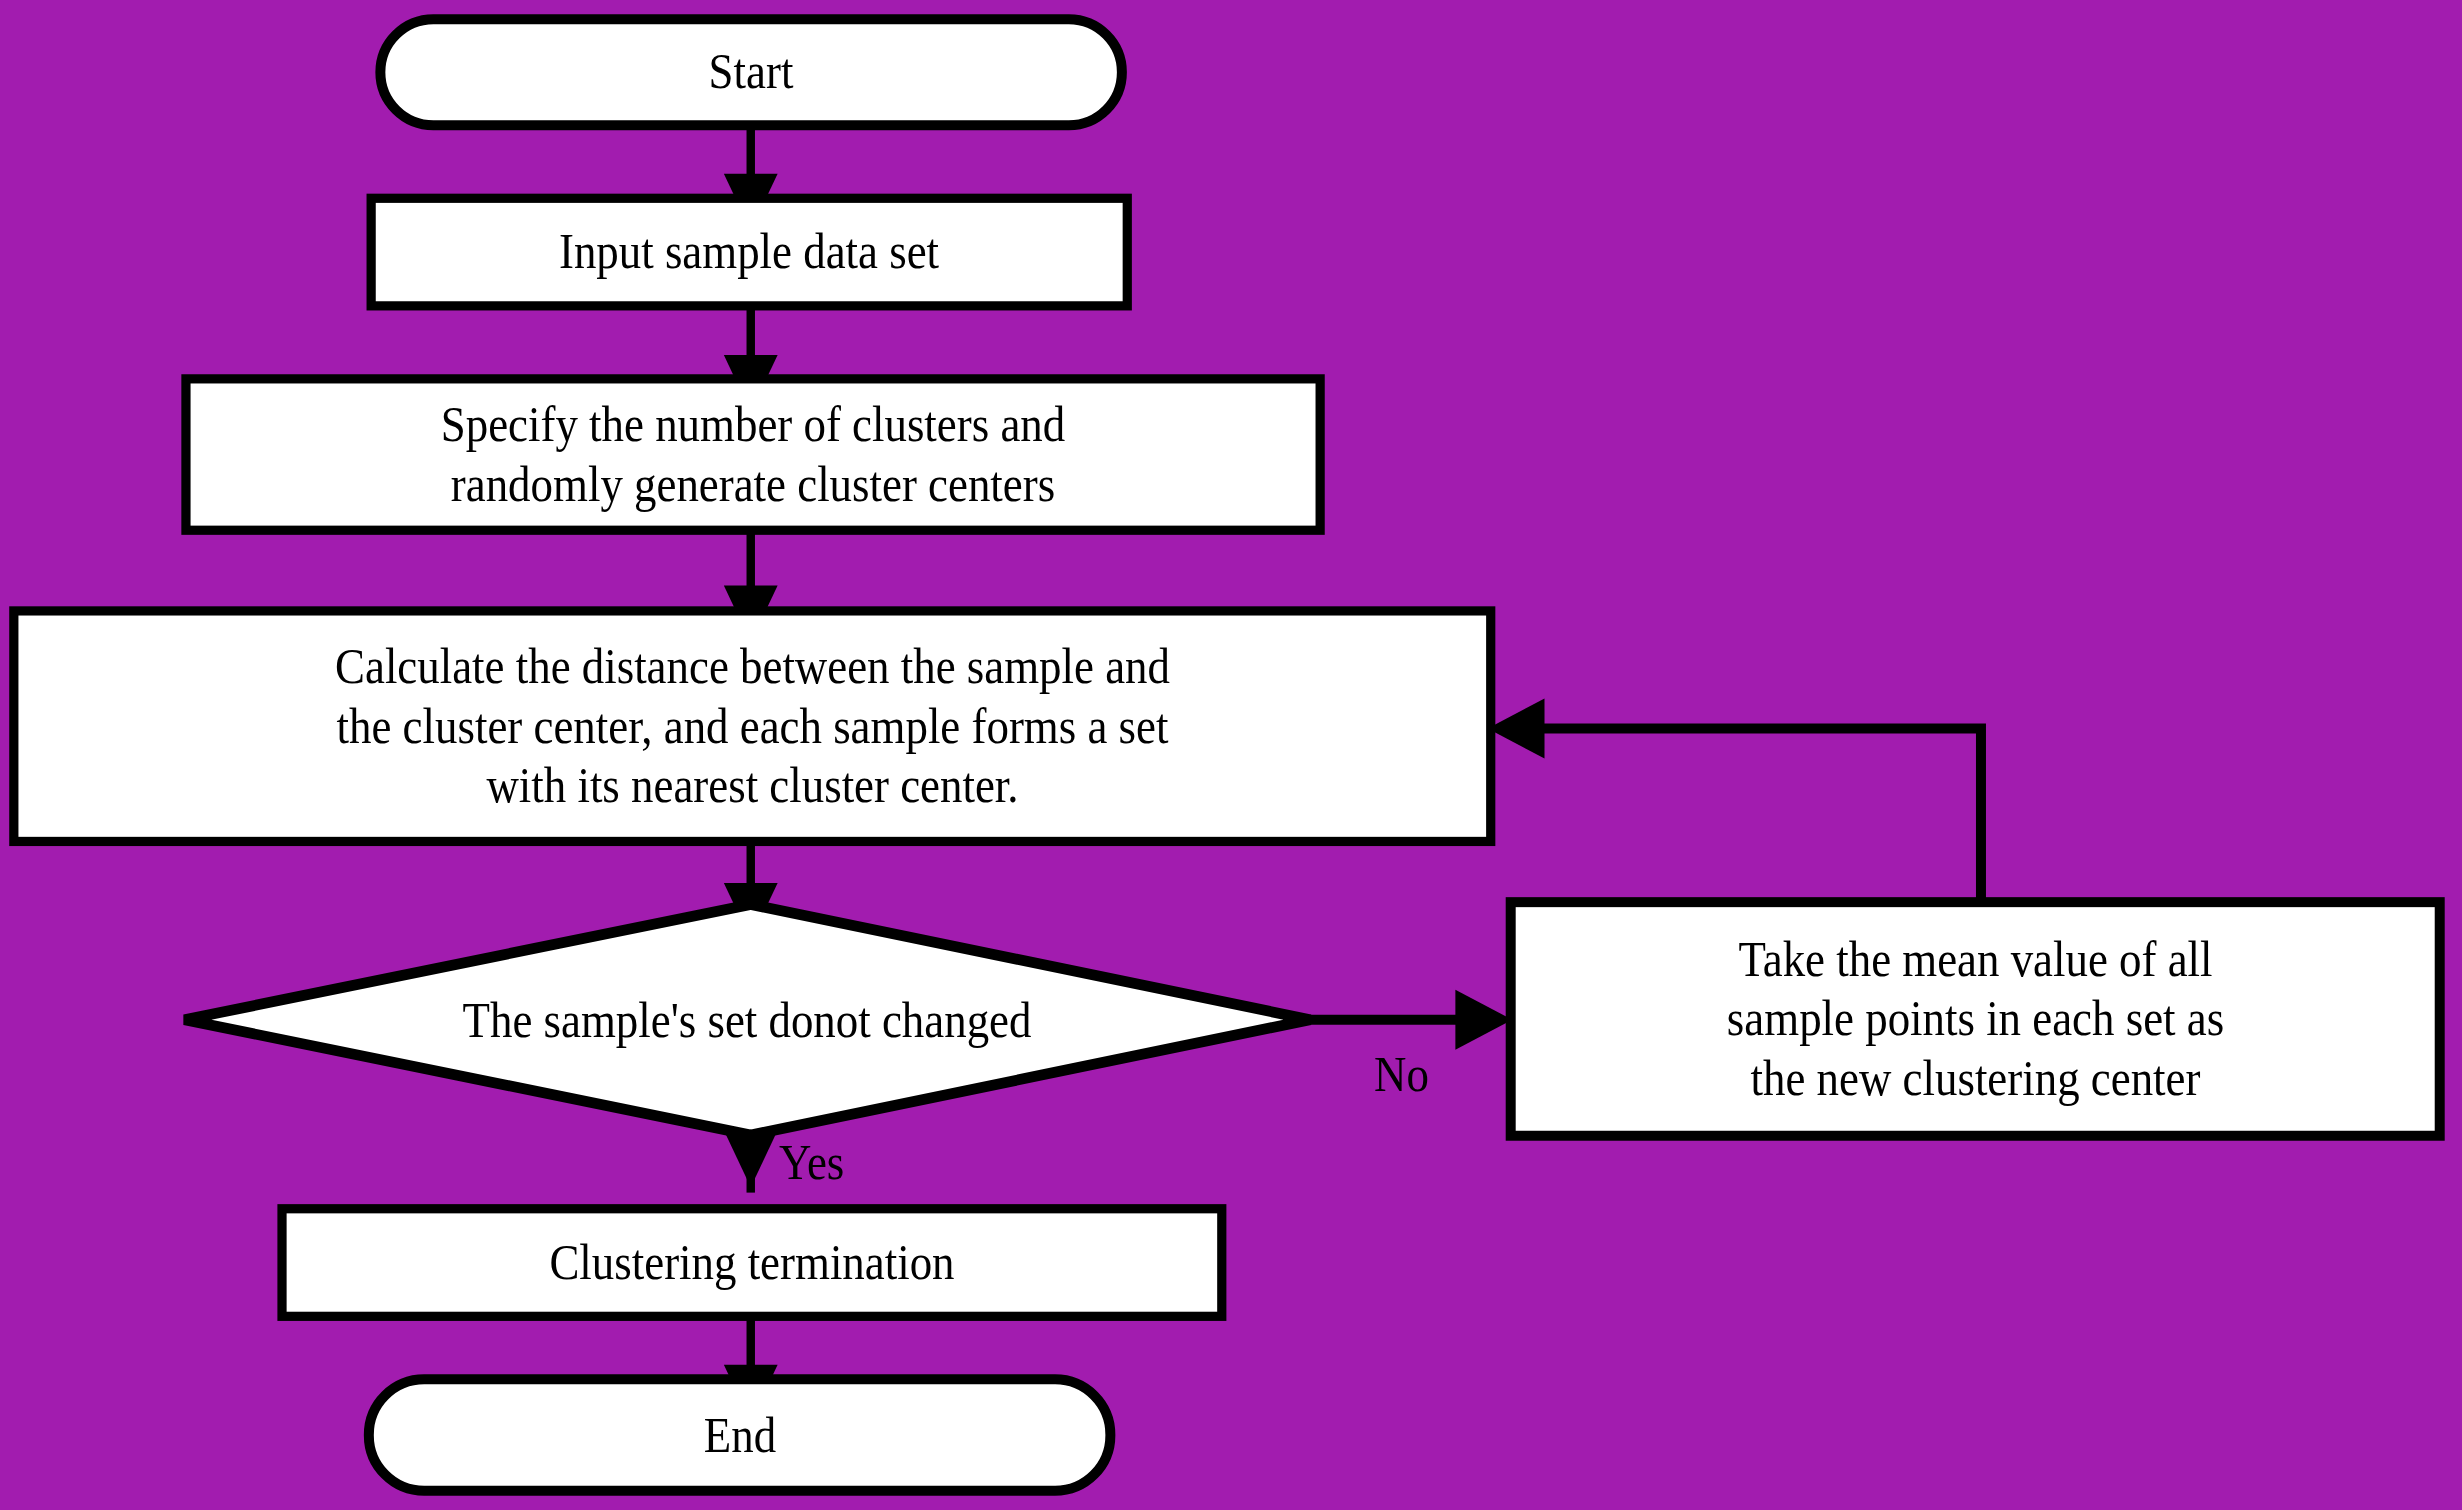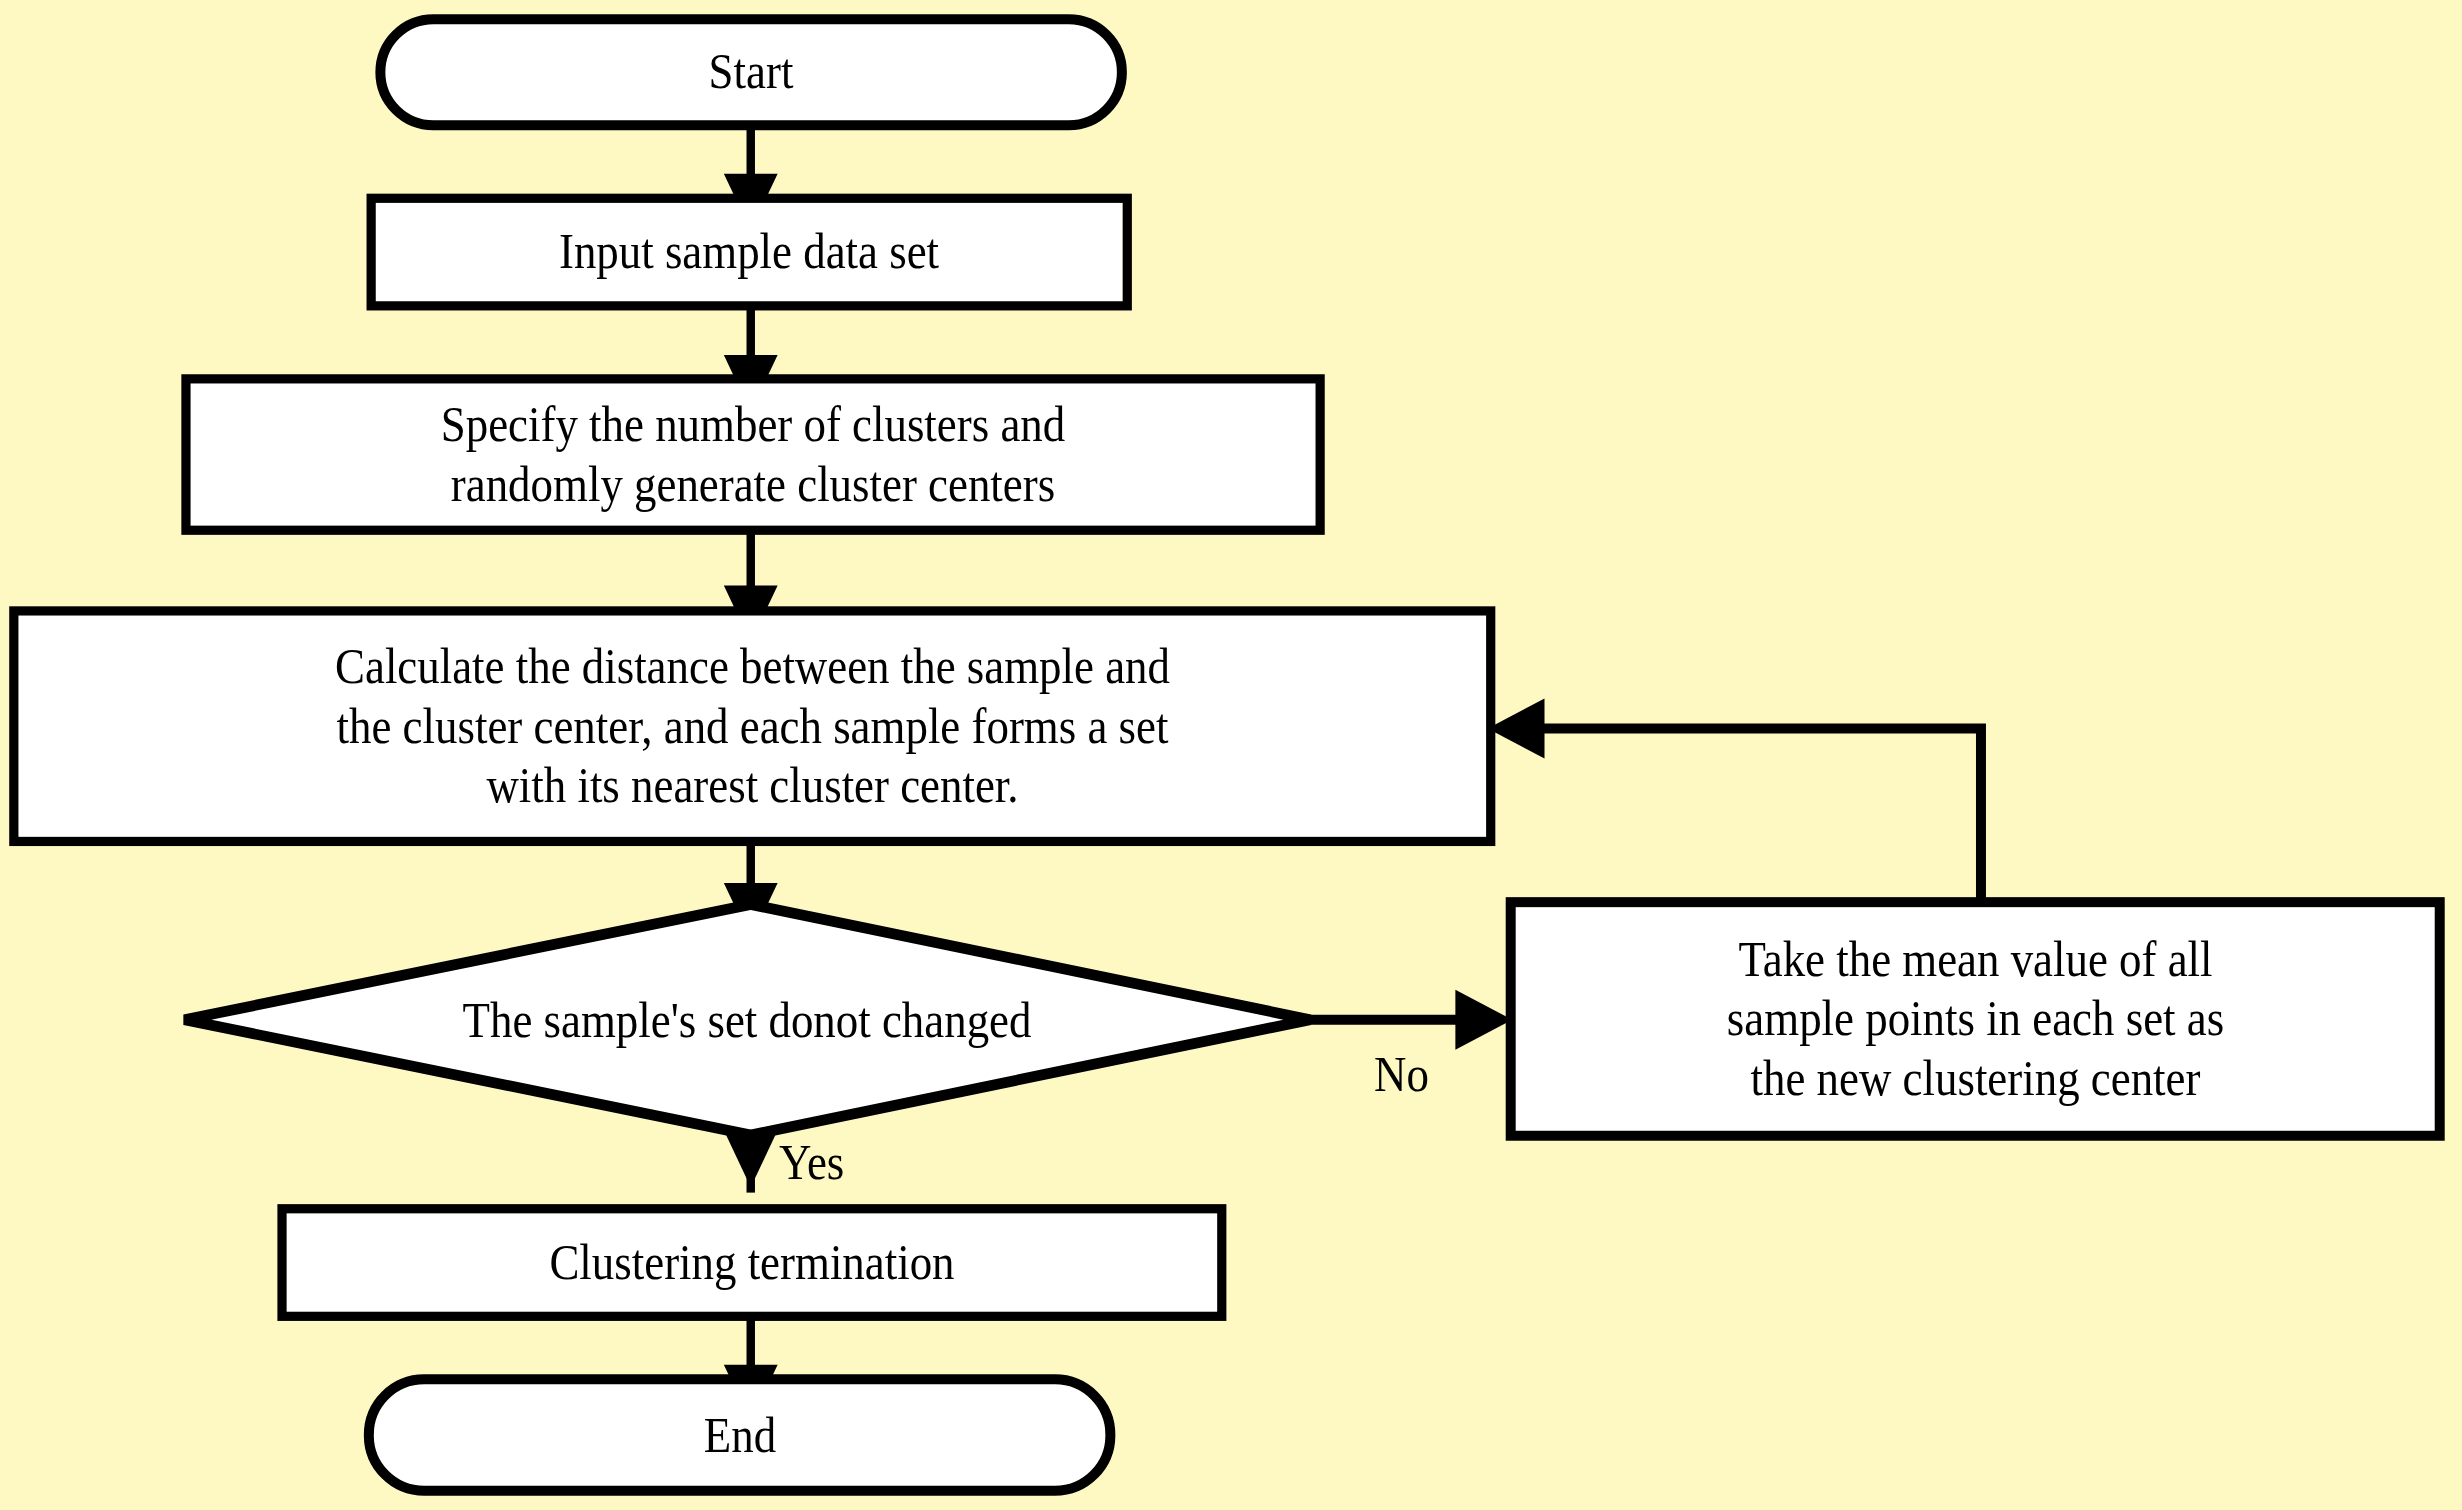--- a/index.html
+++ b/index.html
@@ -5,21 +5,21 @@
 <style>
   html, body {
     margin: 0;
     padding: 0;
     background: #ffffff;
   }
   #canvas {
     position: relative;
     width: 2462px;
     height: 1510px;
-    background: #fef9c3;
+    background: #a21caf;
     overflow: hidden;
     font-family: "Liberation Serif", "DejaVu Serif", serif;
   }
   #flow-svg {
     position: absolute;
     left: 0;
     top: 0;
     width: 2462px;
     height: 1510px;
   }

